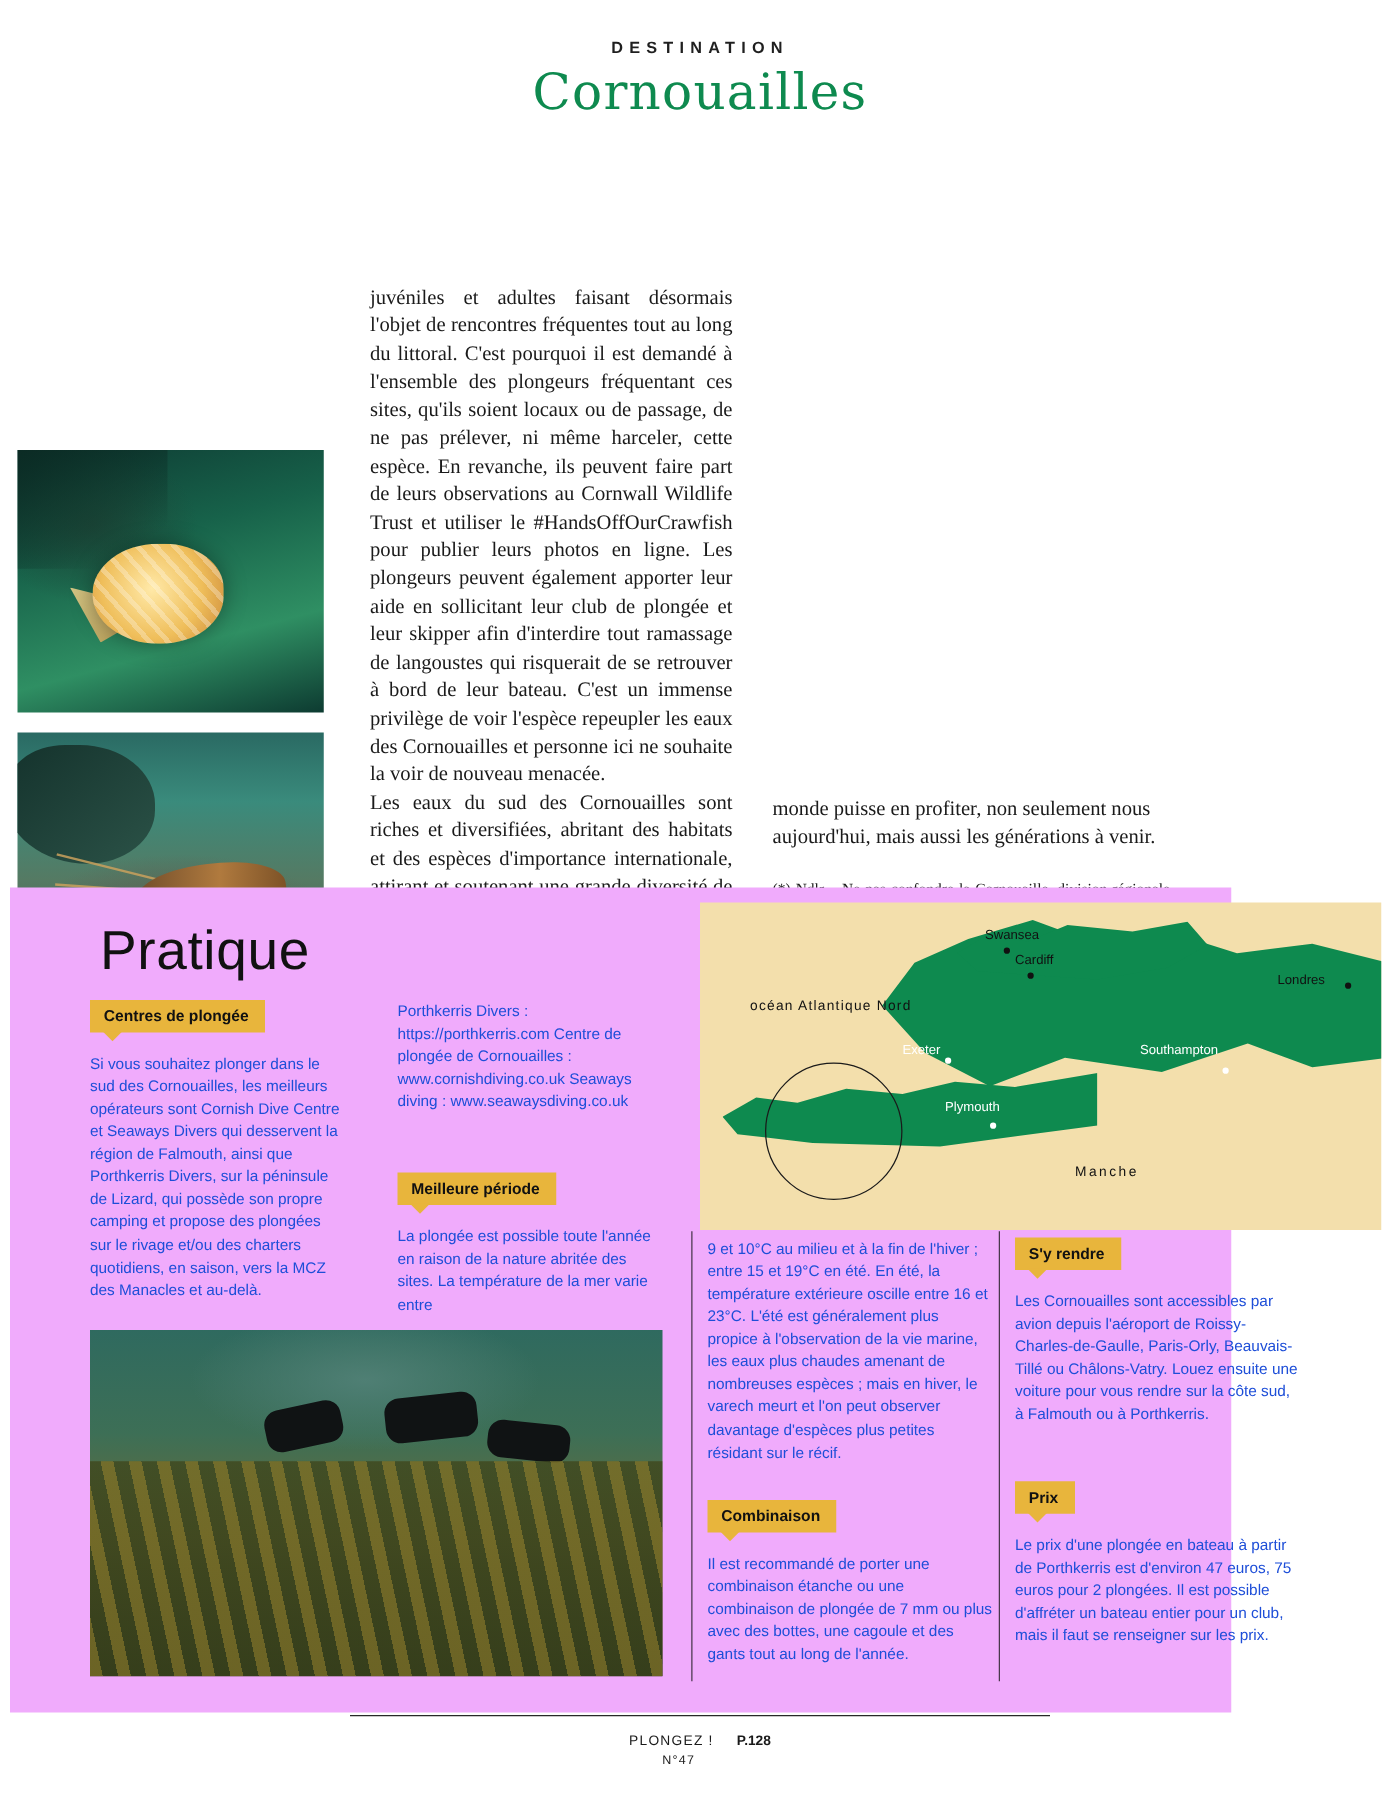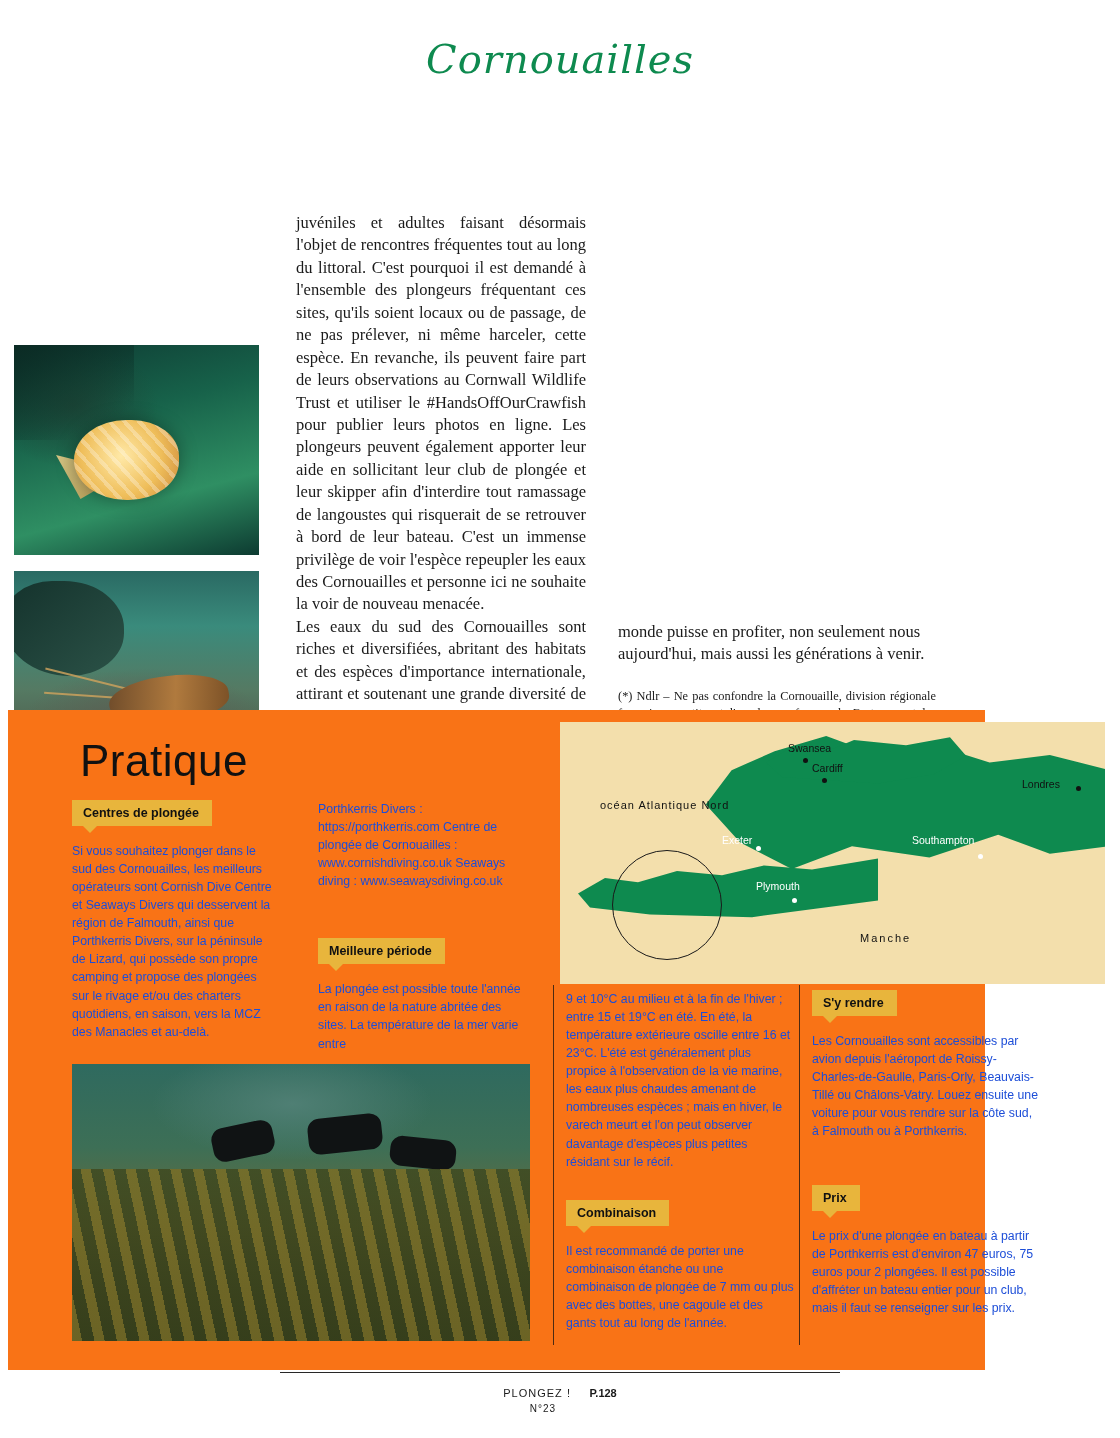--- a/index.html
+++ b/index.html
@@ -16,21 +16,20 @@
 
   
   .header { text-align:center; padding-top:30px; }
   .kicker {
     font-family: "Liberation Sans", sans-serif;
     font-size: 13px; letter-spacing: 5px; font-weight:700;
     color:#1f1f1f;
   }
   .title-script {
     font-family: "DejaVu Serif", serif;
-    font-style: italic;
     font-size: 40px;
     color:#0e8a4f;
     margin-top: 6px;
     letter-spacing: 1px;
   }
 
   
   .top { position:relative; height: 580px; }
 
   .caption-left {
@@ -155,21 +154,21 @@
   }
   .footnote {
     position:absolute; left:618px; top:606px; width:318px;
     font-family:"Liberation Serif", serif;
     font-size:12.4px; line-height:1.34; text-align:justify;
   }
 
   
   .pratique {
     position:absolute; left:8px; top:710px; width:977px; height:660px;
-    background:#f97316;
+    background:#f0abfc;
   }
   .pratique h1 {
     margin:0; padding:26px 0 0 72px;
     font-family:"Liberation Sans", sans-serif;
     font-weight:400; font-size:44px; letter-spacing:.5px; color:#111;
   }
   .tag {
     display:inline-block;
     background:#e8b53c;
     color:#111;
@@ -271,20 +270,21 @@
   .footer .pg { font-size:11px; font-weight:700; display:inline-block; margin-left:14px;}
   .footer .num { font-size:10px; letter-spacing:1px; display:block; margin-top:2px; margin-left:-34px;}
   .footer-inner { display:inline-block; position:relative; }
 </style>
 </head>
 <body>
 
 <div class="page">
 
   <div class="header">
+    <div class="kicker">DESTINATION</div>
     <div class="title-script">Cornouailles</div>
   </div>
 
   <div class="top">
 
 
     <div class="photo" id="photo-zeus">
       <div class="weed"></div>
       <div class="fin1"></div>
       <div class="fish"></div>
@@ -381,17 +381,17 @@
     <div class="dv2"></div>
     <div class="dv3"></div>
     <div class="kband"></div>
   </div>
 
   <div class="footer">
     <div class="rule"></div>
     <div class="footer-inner">
       <span class="brand">PLONGEZ !</span>
       <span class="pg">P.128</span>
-      <span class="num">N°23</span>
+      <span class="num">N°47</span>
     </div>
   </div>
 
 </div>
 
 </body></html>

